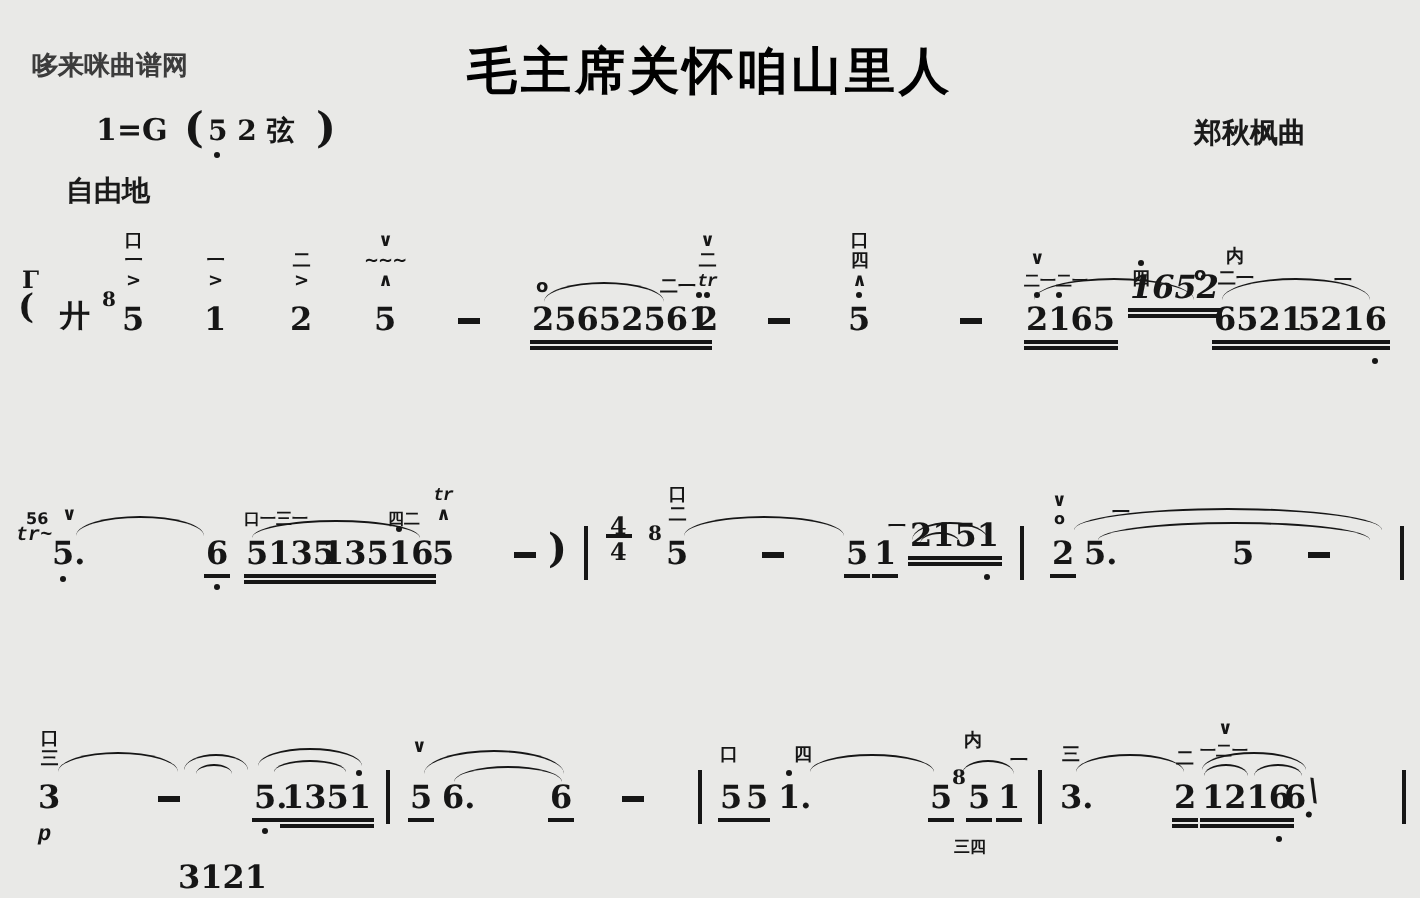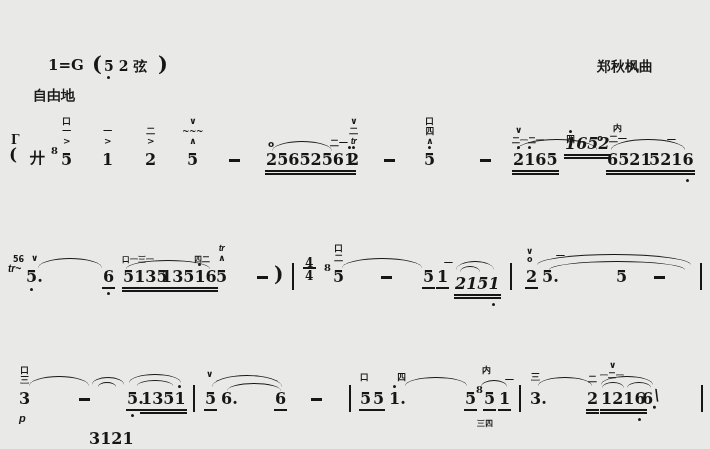--- a/index.html
+++ b/index.html
@@ -31,27 +31,29 @@
   .ab{position:absolute;left:50%;bottom:calc(100% + 5px);transform:translateX(-50%);
       font:bold 9px "DejaVu Sans",sans-serif;letter-spacing:-.5px}
   .ab span{display:block;text-align:center;line-height:1;margin-bottom:1px}
   .mark{font:bold 9px "DejaVu Sans",sans-serif}
   .grace{font:bold 10px "DejaVu Serif",serif}
   .dash{width:11px;height:3px;background:#161616}
   .hline{height:2px;background:#161616}
   .arc{position:absolute;border-top:1.6px solid #161616;
        border-radius:50% 50% 0 0/100% 100% 0 0}
   .barv{position:absolute;width:1.8px;background:#161616}
-  .it{font-style:italic;font-family:Liberation Sans, sans-serif}
+  .it{font-style:italic;font-family:Liberation Mono, monospace}
   .gliss{transform:rotate(10deg)}
 </style>
 </head>
 <body>
 
 <div id="page">
+  <div class="hdr" id="watermark">哆来咪曲谱网</div>
+  <div class="hdr" id="title">毛主席关怀咱山里人</div>
   <div class="hdr" id="composer">郑秋枫曲</div>
   <div class="hdr" id="tempo">自由地</div>
   <div id="score">
       <div class="tk " style="left: 48px; top: 58px; font-size: 15px;"><span class="ch">1</span><span class="ch">=</span><span class="ch">G</span></div>
       <div class="tk " style="left: 92px; top: 53px; font-size: 21px;"><span class="ch">(</span></div>
       <div class="tk " style="left: 104px; top: 59px; font-size: 14px;"><span class="ch">5<i class="dB" style="bottom: -6px;"></i></span><span class="ch">&nbsp;</span><span class="ch">2</span><span class="ch">&nbsp;</span><span class="ch">弦</span></div>
       <div class="tk " style="left: 158px; top: 53px; font-size: 21px;"><span class="ch">)</span></div>
       <div class="arc" style="left: 272px; top: 141px; width: 60px; height: 9px;"></div>
       <div class="arc" style="left: 517px; top: 139px; width: 80px; height: 10px;"></div>
       <div class="arc" style="left: 611px; top: 139px; width: 74px; height: 10px;"></div>
@@ -135,21 +137,21 @@
       <div class="tk hline" style="left: 303px; top: 267px; width: 13px;"></div>
       <div class="tk grace" style="left: 324px; top: 262px;"><span class="ch">8</span></div>
       <div class="tk " style="left: 333px; top: 269px;"><span class="ch">5</span><span class="ab">
           <span>口</span>
           <span>二</span>
         </span></div>
       <div class="tk dash" style="left: 381px; top: 276px;"></div>
       <div class="tk " style="left: 423px; top: 269px;"><span class="ch">5</span><b class="u" style="bottom: -3.5px;"></b></div>
       <div class="tk " style="left: 437px; top: 269px;"><span class="ch">1</span><b class="u" style="bottom: -3.5px;"></b></div>
       <div class="tk mark" style="left: 444px; top: 257px; font-size: 9px;"><span class="ch">一</span></div>
-      <div class="tk " style="left: 455px; top: 276px; font-style: italic;"><span class="ch">2</span><span class="ch">1</span><span class="ch">5</span><span class="ch">1<i class="dB" style="bottom: -14px;"></i></span><b class="u" style="bottom: -3.5px;"></b><b class="u" style="bottom: -7px;"></b></div>
+      <div class="tk " style="left: 455px; top: 260px;"><span class="ch">2</span><span class="ch">1</span><span class="ch">5</span><span class="ch">1<i class="dB" style="bottom: -14px;"></i></span><b class="u" style="bottom: -3.5px;"></b><b class="u" style="bottom: -7px;"></b></div>
       <div class="tk " style="left: 526px; top: 269px;"><span class="ch">2</span><b class="u" style="bottom: -3.5px;"></b></div>
       <div class="tk mark" style="left: 526px; top: 246px; font-size: 9px;"><span class="ch">∨</span></div>
       <div class="tk mark" style="left: 527px; top: 255px; font-size: 8px;"><span class="ch">o</span></div>
       <div class="tk " style="left: 542px; top: 269px;"><span class="ch">5</span><span class="ch">.</span></div>
       <div class="tk mark" style="left: 556px; top: 250px; font-size: 9px;"><span class="ch">一</span></div>
       <div class="tk " style="left: 616px; top: 269px;"><span class="ch">5</span></div>
       <div class="tk dash" style="left: 654px; top: 276px;"></div>
       <div class="barv" style="left: 193px; top: 385px; height: 27px;"></div>
       <div class="barv" style="left: 349px; top: 385px; height: 27px;"></div>
       <div class="barv" style="left: 519px; top: 385px; height: 27px;"></div>

